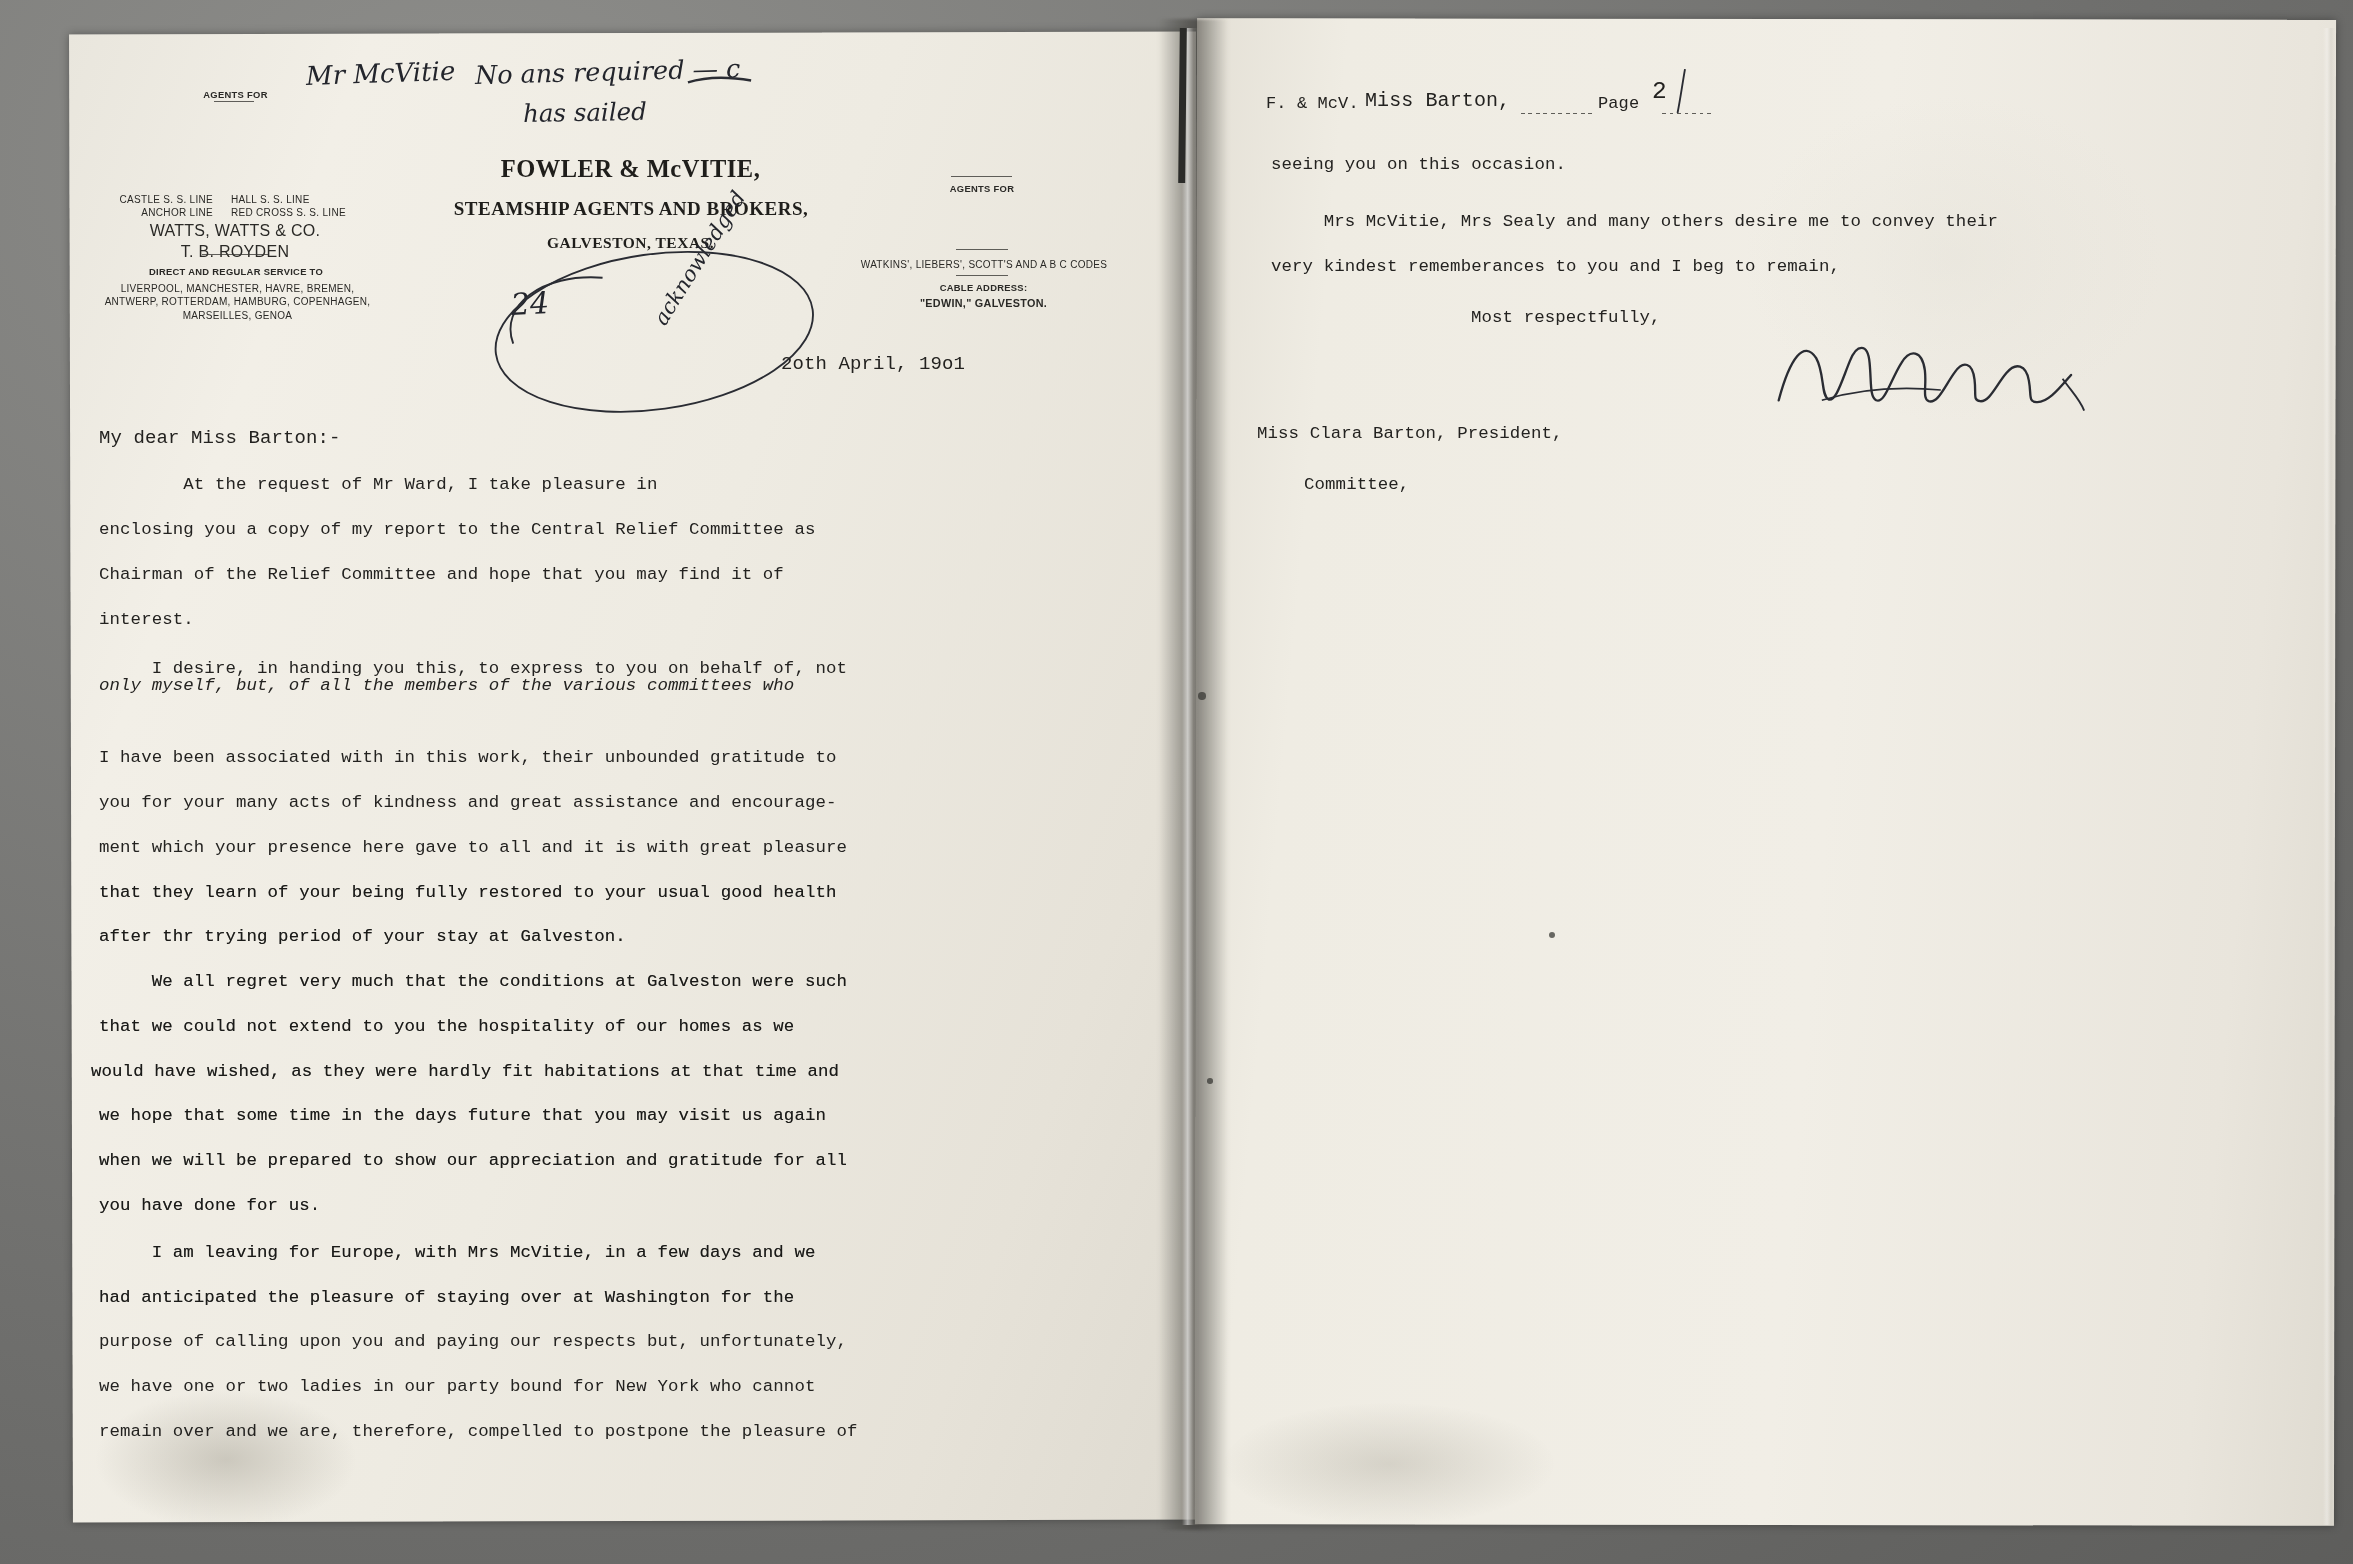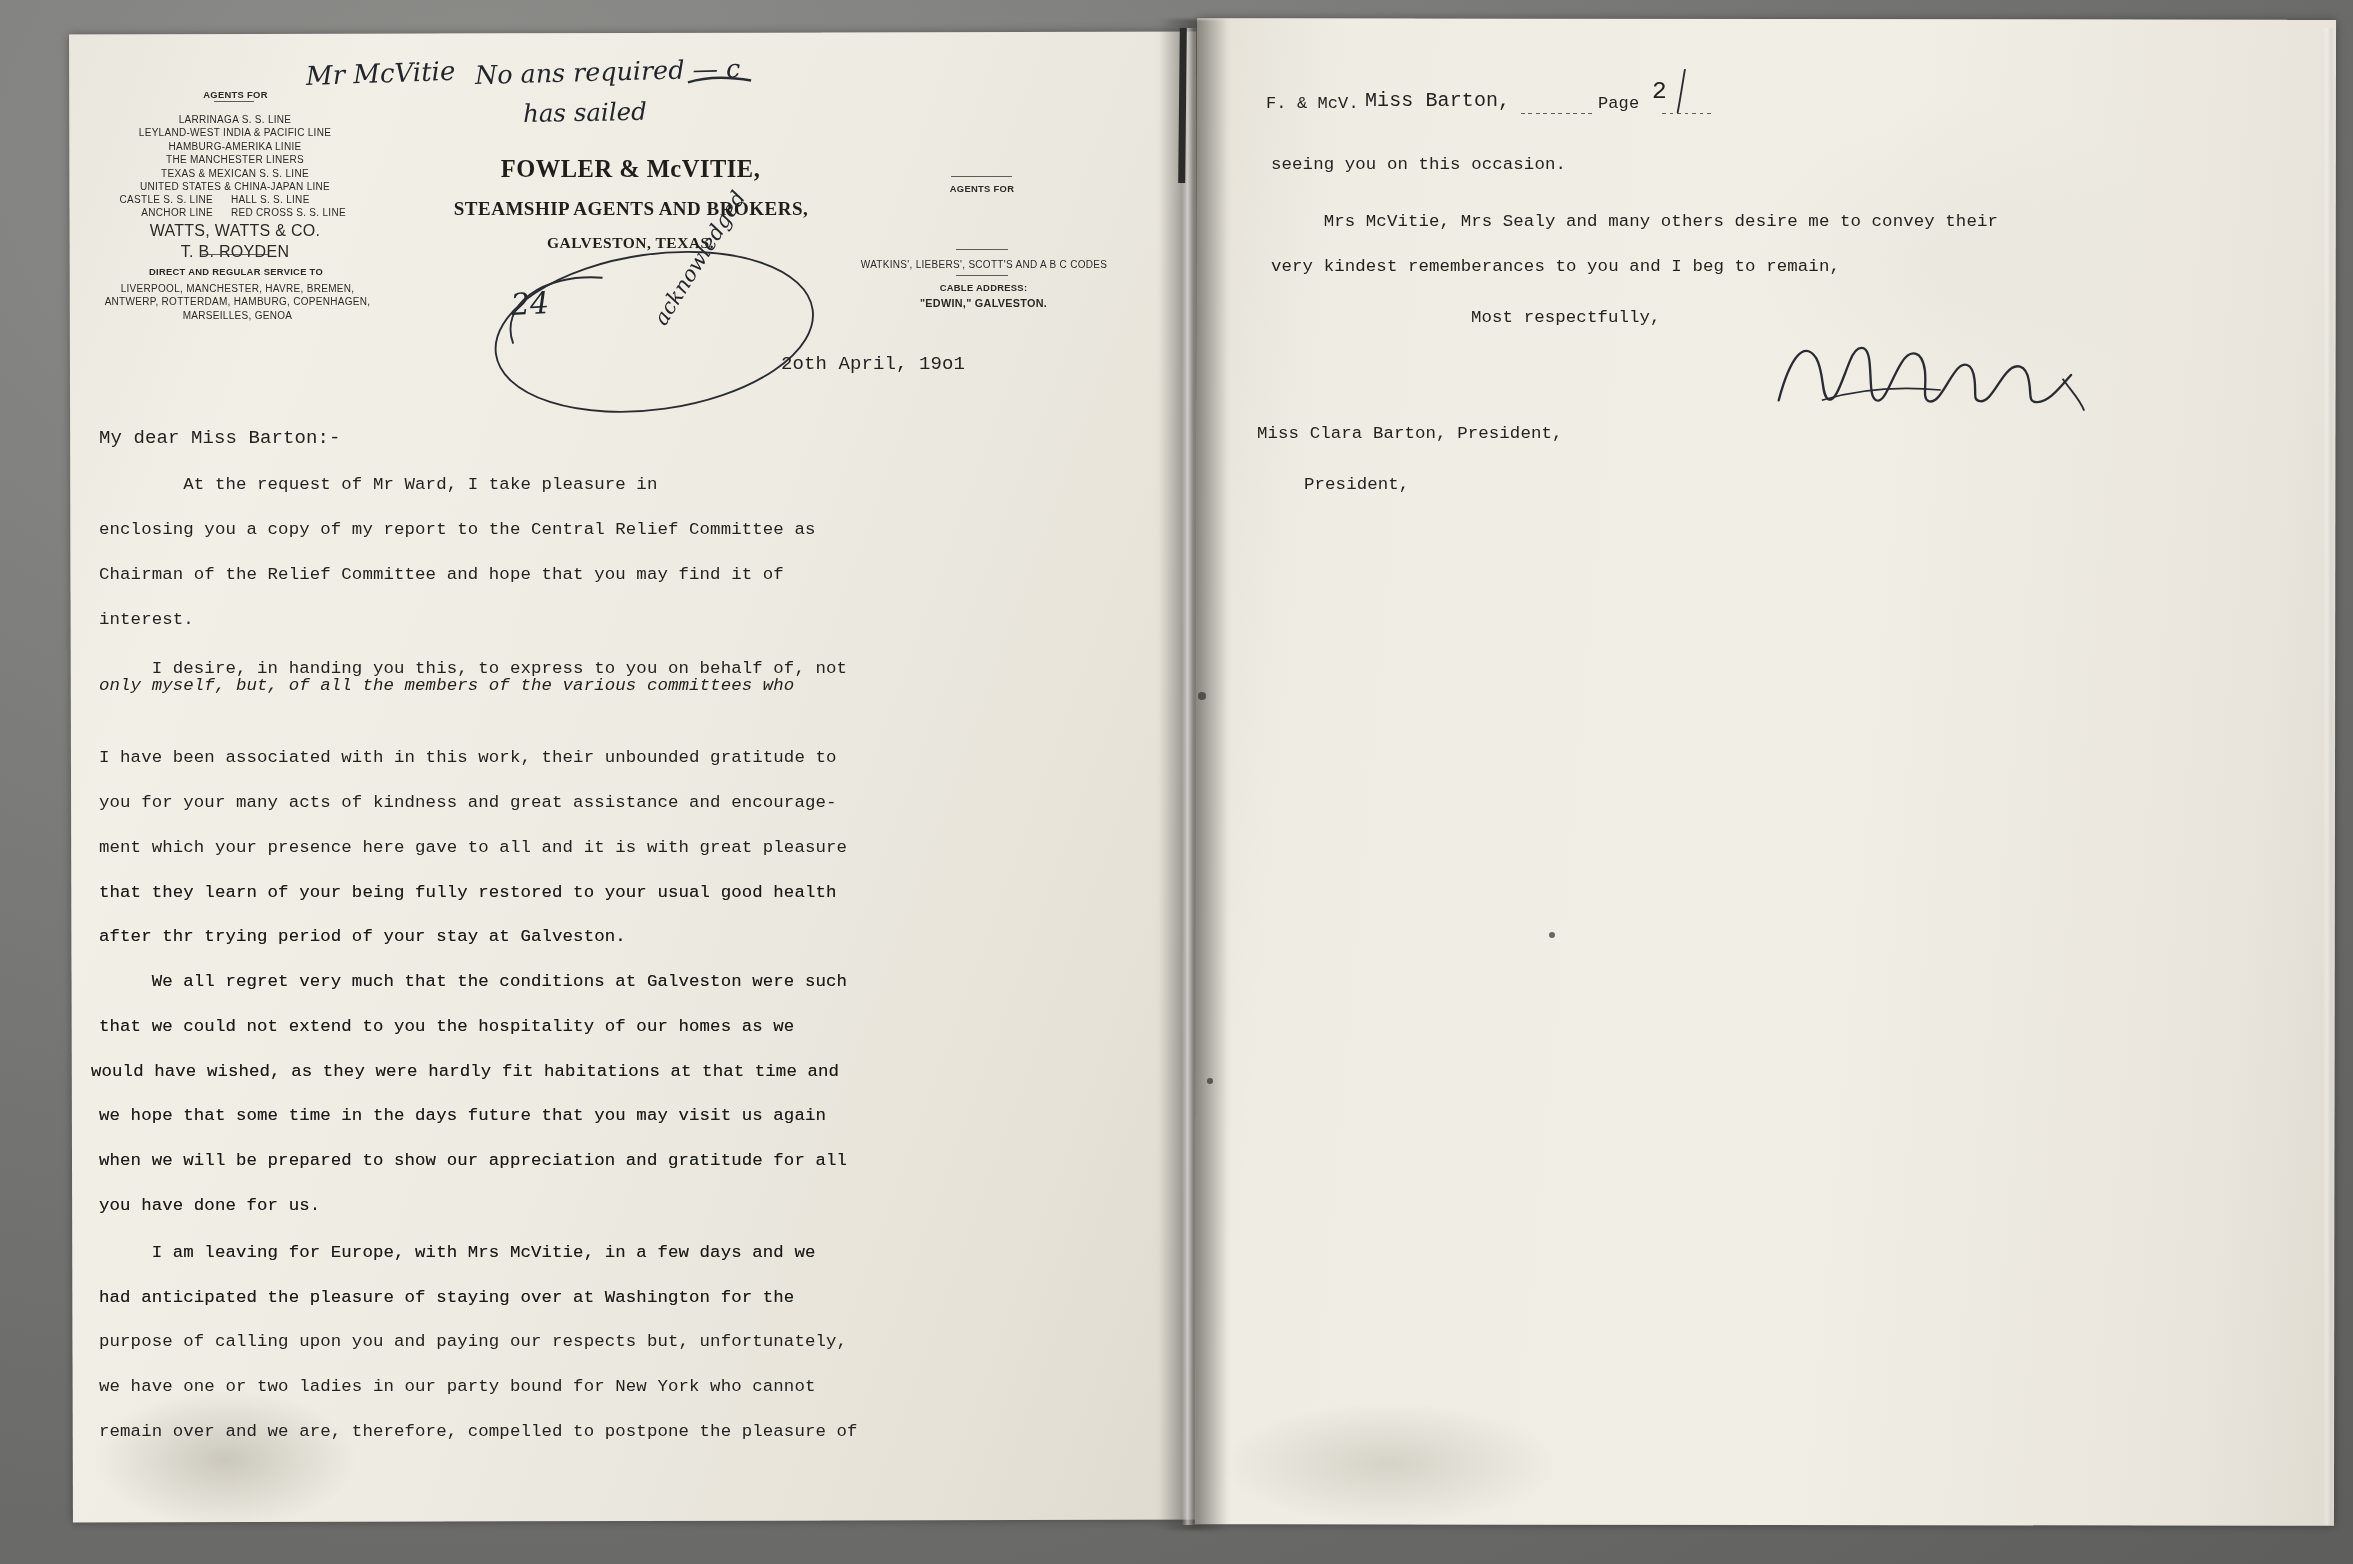--- a/index.html
+++ b/index.html
@@ -162,26 +162,20 @@
   <div class="stain stain-a"></div>
   <div class="stain stain-b"></div>
   <div class="stain stain-c"></div>
   <div class="speck" style="left:1198px;top:692px;width:7.5px;height:7.5px;"></div>
   <div class="speck" style="left:1207px;top:1078px;width:5.6px;height:5.6px;"></div>
   <div class="speck" style="left:1549px;top:932px;width:6.1px;height:6.1px;"></div>
 
   <div class="lh" style="left:179px; top:89px; width:113px; font-size:9.4px; font-weight:bold;">AGENTS FOR</div>
   <div class="rule" style="left:214px; top:101px; width:40px;"></div>
 
-  <div class="lh" style="left:94px; top:113px; width:282px; font-size:10px;">LARRINAGA S. S. LINE
-LEYLAND-WEST INDIA &amp; PACIFIC LINE
-HAMBURG-AMERIKA LINIE
-THE MANCHESTER LINERS
-TEXAS &amp; MEXICAN S. S. LINE
-UNITED STATES &amp; CHINA-JAPAN LINE</div>
 
   <div class="lh" style="left:58px; top:193px; width:155px; font-size:10px; text-align:right;">CASTLE S. S. LINE
 ANCHOR LINE</div>
   <div class="lh" style="left:231px; top:193px; width:155px; font-size:10px; text-align:left;">HALL S. S. LINE
 RED CROSS S. S. LINE</div>
 
   <div class="lh" style="left:94px; top:220px; width:282px; font-size:16px;">WATTS, WATTS &amp; CO.
 T. B. ROYDEN</div>
 
   <div class="rule" style="left:202px; top:254px; width:66px;"></div>
@@ -277,16 +271,16 @@
     <path d="M6 150 C 30 60, 60 20, 86 60 C 104 92, 96 140, 112 148 C 128 154, 140 110, 158 66 C 172 30, 196 26, 200 70 C 204 112, 200 142, 214 150
              C 232 158, 244 108, 268 70 C 286 40, 312 42, 318 86 C 322 120, 312 146, 326 152
              C 346 158, 360 120, 382 90 C 400 64, 420 70, 424 106 C 428 138, 420 150, 436 152
              C 456 154, 470 118, 492 92 C 512 68, 534 74, 540 108 C 546 140, 538 152, 556 154
              C 580 156, 604 126, 630 96" stroke-width="5" stroke-linecap="round"></path>
     <path d="M98 150 C 170 128, 260 120, 352 128" stroke-width="3.5"></path>
     <path d="M612 104 C 632 132, 650 150, 658 172" stroke-width="4"></path>
   </svg>
 
   <div class="body-line" style="left:1257px; top:424px;">Miss Clara Barton, President,</div>
-  <div class="body-line" style="left:1304px; top:475px;">President,</div>
+  <div class="body-line" style="left:1304px; top:475px;">Committee,</div>
 
 </div>
 
 
 </body></html>

